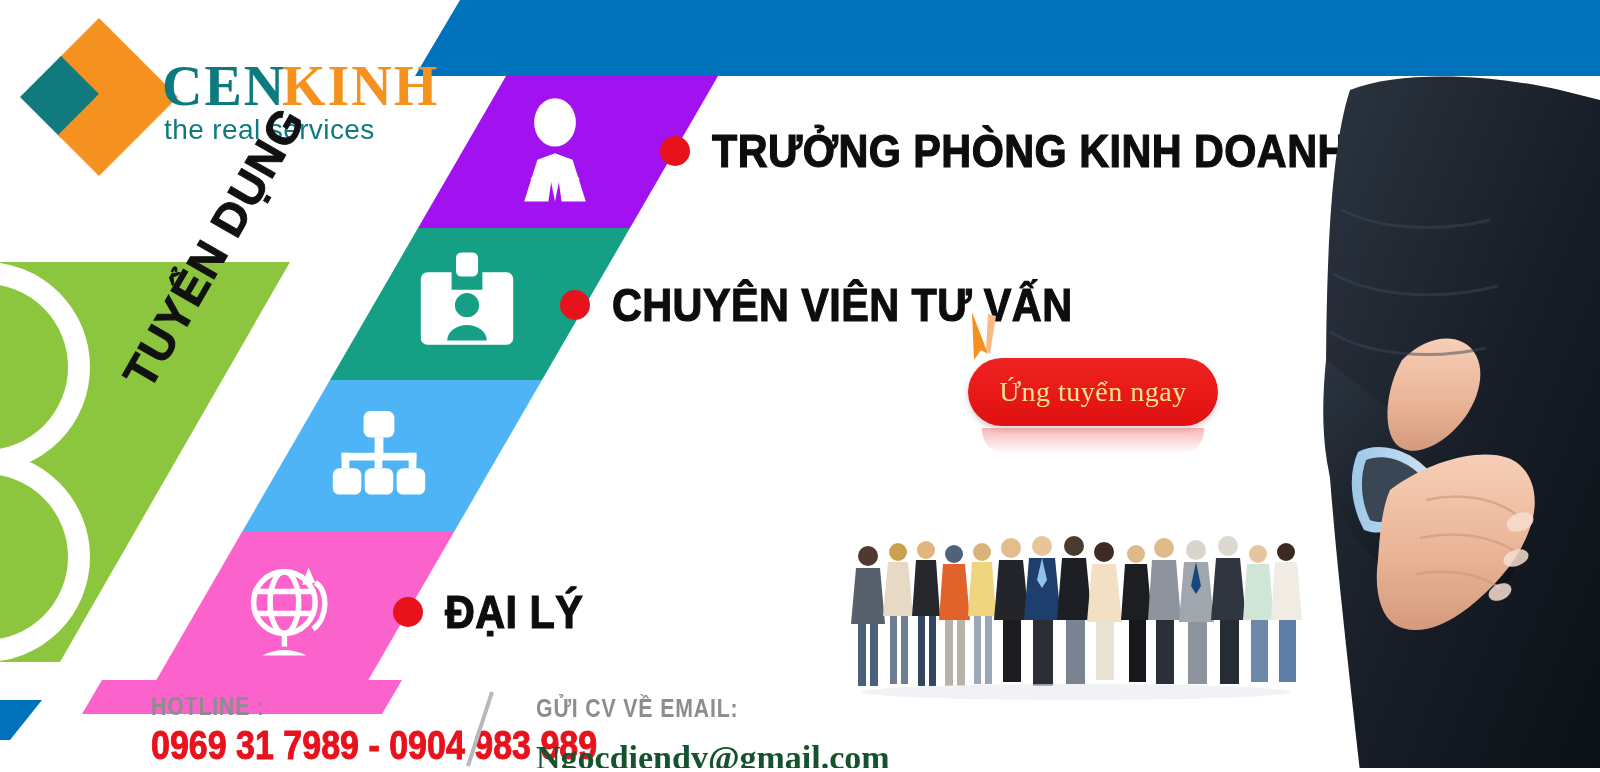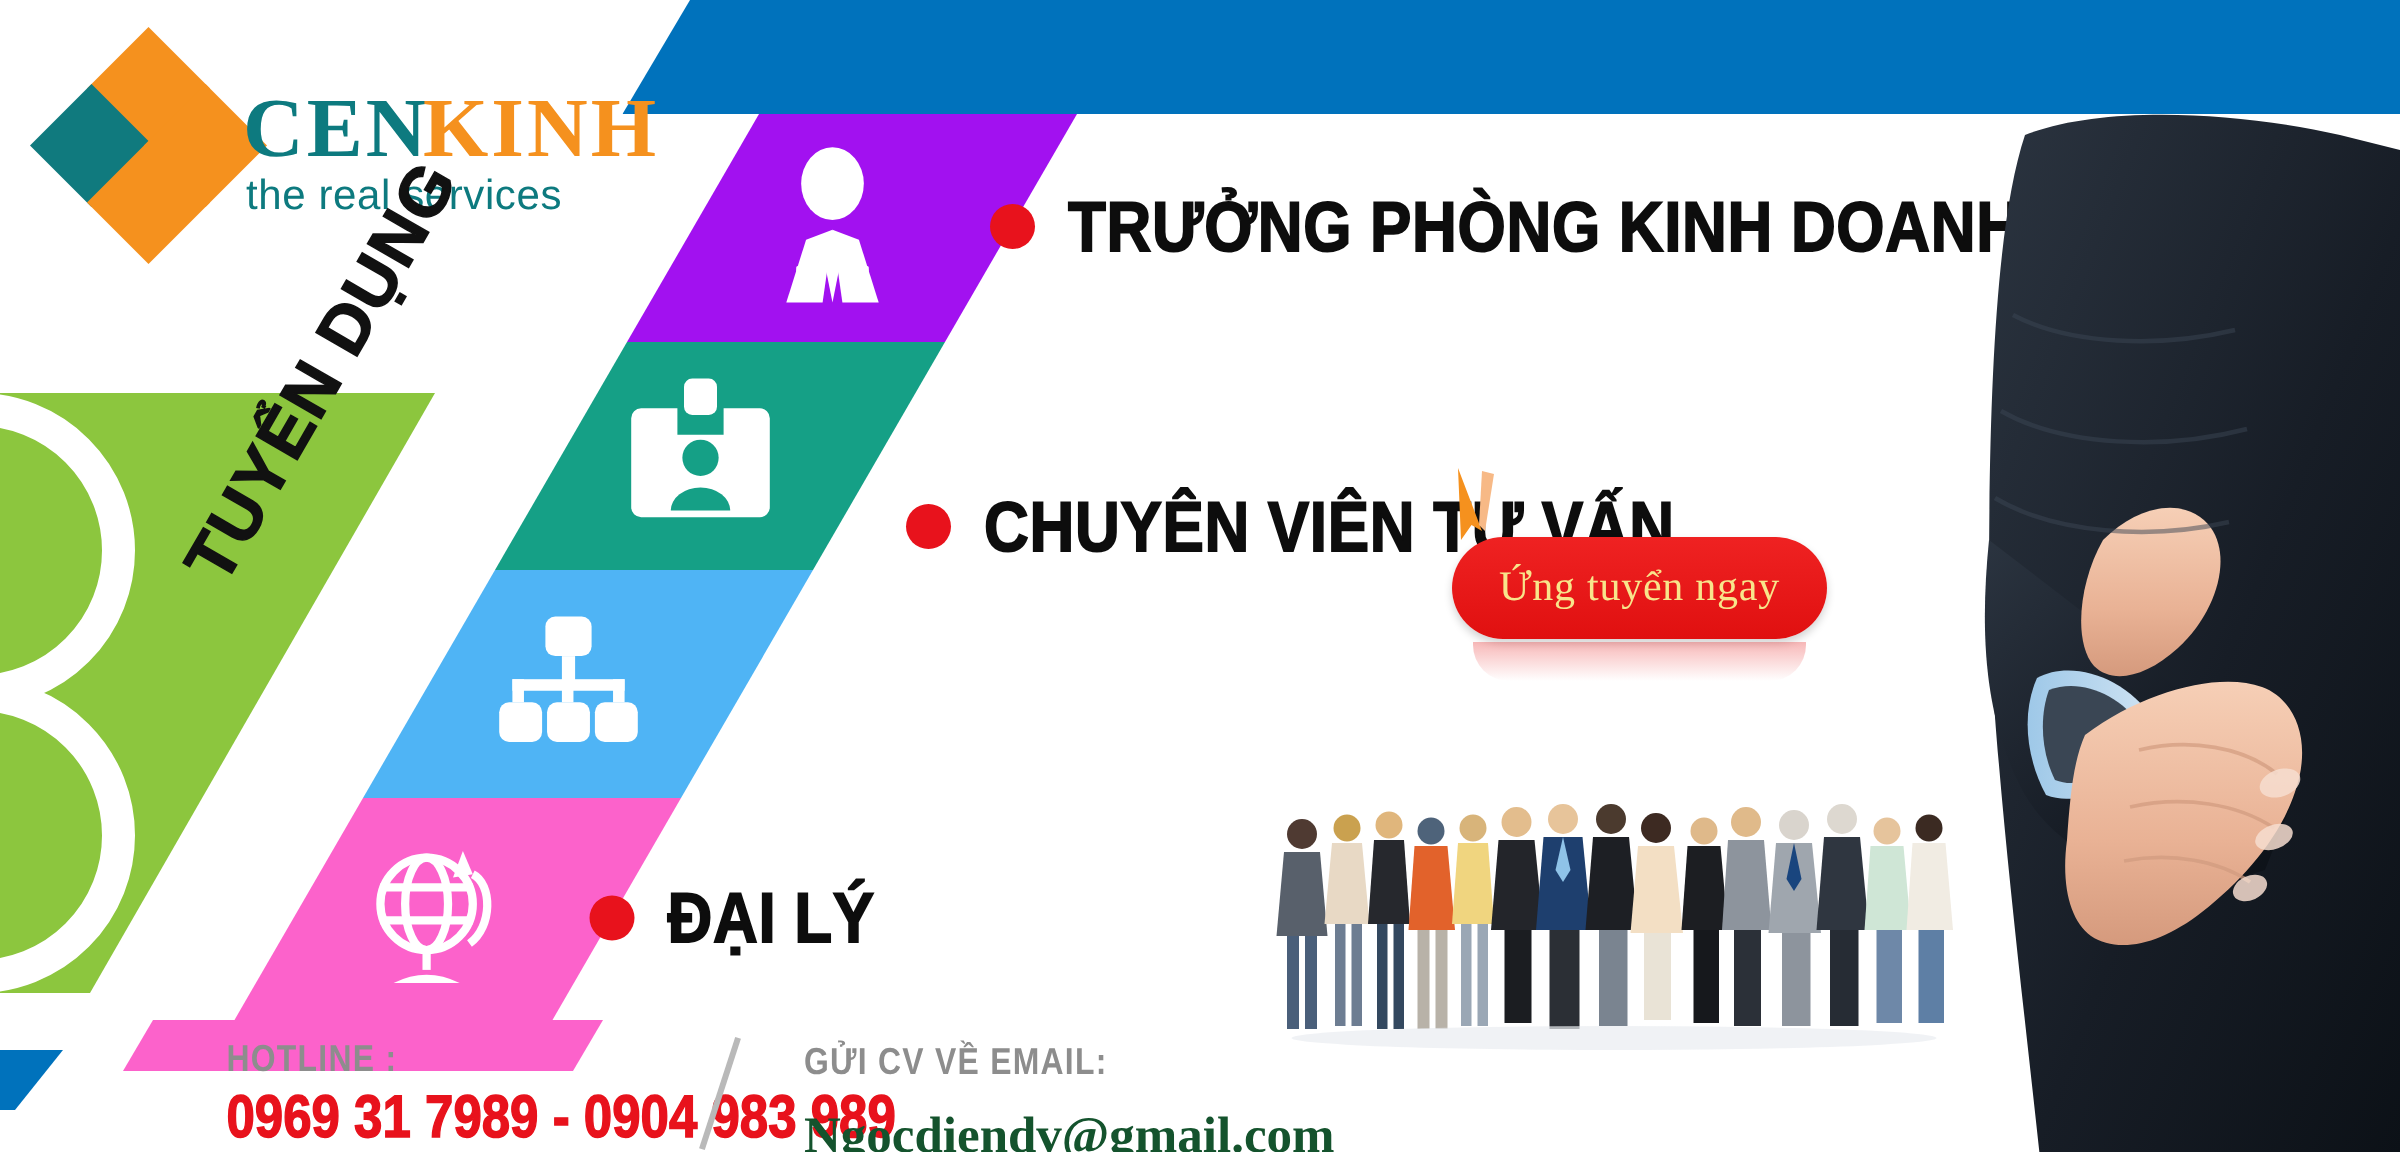--- a/index.html
+++ b/index.html
@@ -71,21 +71,21 @@
     position:absolute;display:flex;align-items:center;gap:22px;text-align:right;
   }
   .job .dot{width:30px;height:30px;border-radius:50%;background:#e8121c;flex:none;}
   .job .label{
     font-family:"Liberation Sans Narrow","Liberation Sans",sans-serif;
     font-weight:bold;font-size:47px;color:#0d0d0d;white-space:nowrap;
     letter-spacing:0.5px;transform:scaleX(0.88);transform-origin:left center;
     -webkit-text-stroke:1.2px #0d0d0d;
   }
   .job1{left:660px;top:123px;}
-  .job2{left:604px;top:277px;margin-top:46px;}
+  .job2{left:560px;top:277px;}
   .job3{left:484px;top:430px;}
   .job4{left:393px;top:584px;}
 
   
   .apply-wrap{position:absolute;left:968px;top:358px;}
   .apply-btn{
     width:250px;height:68px;border:none;border-radius:34px;
     background:linear-gradient(#ef2222,#e01010);
     color:#f8e58b;font-family:Liberation Serif, serif;font-size:28px;
     letter-spacing:.5px;cursor:pointer;padding:0;

